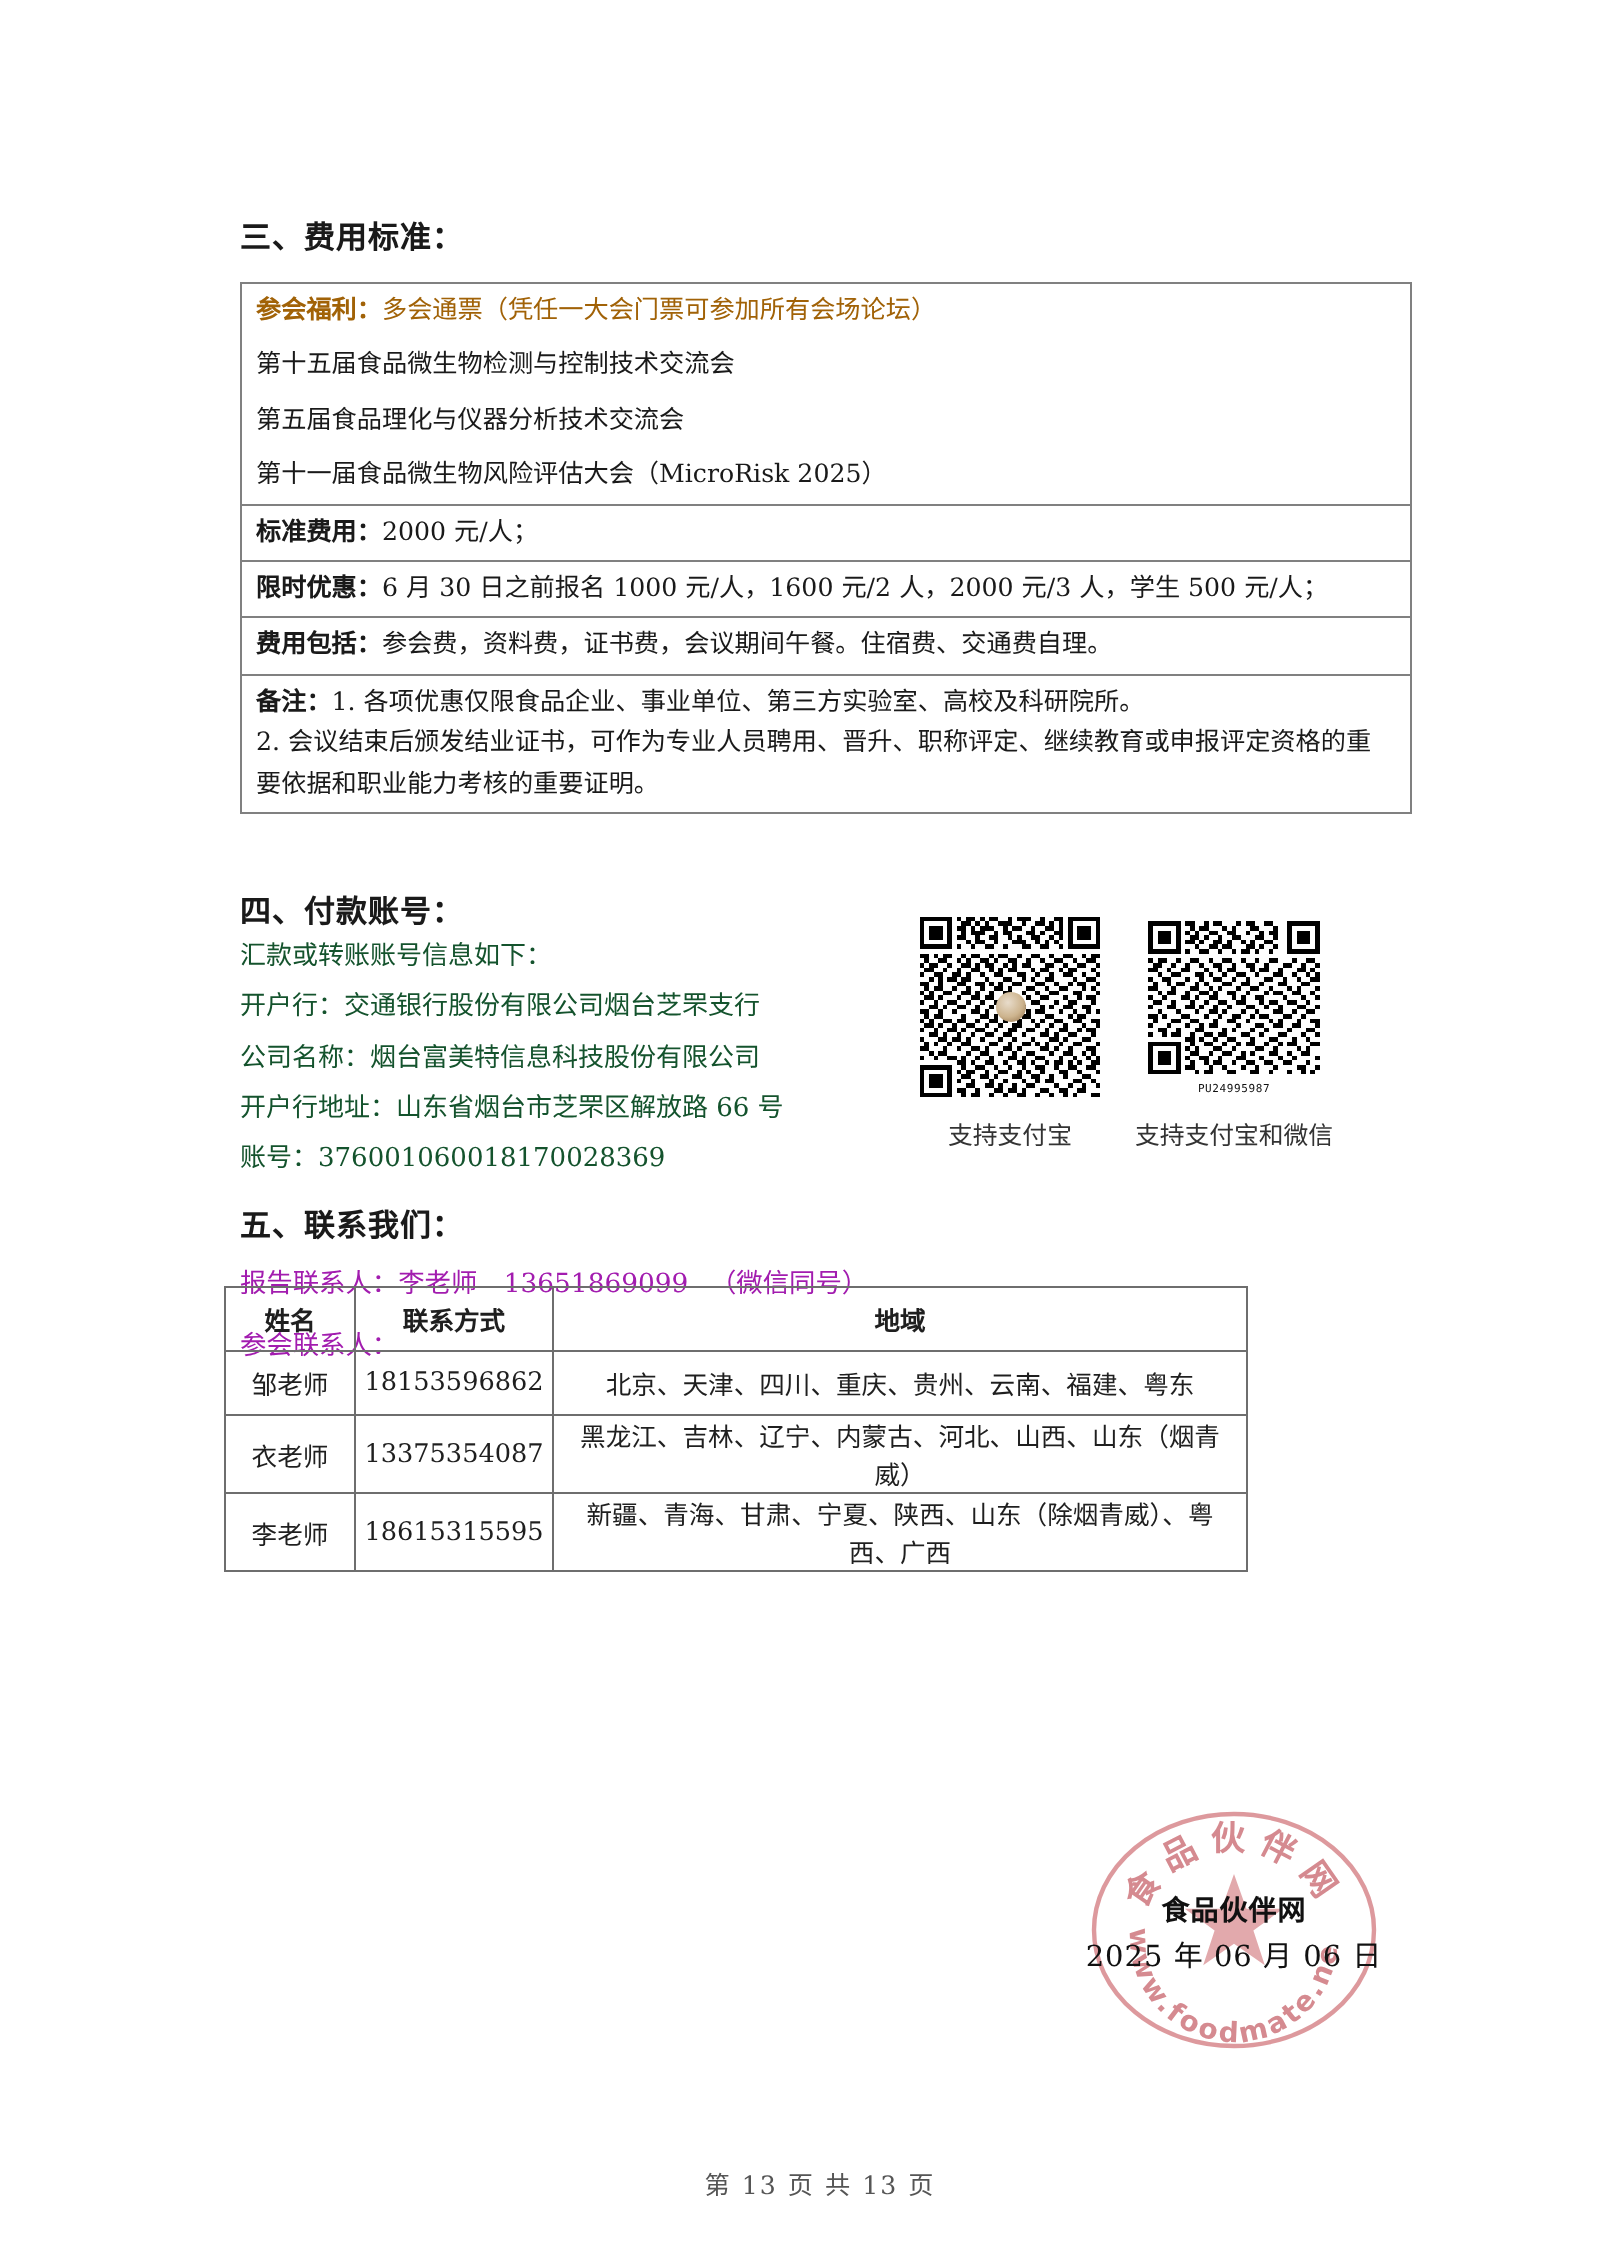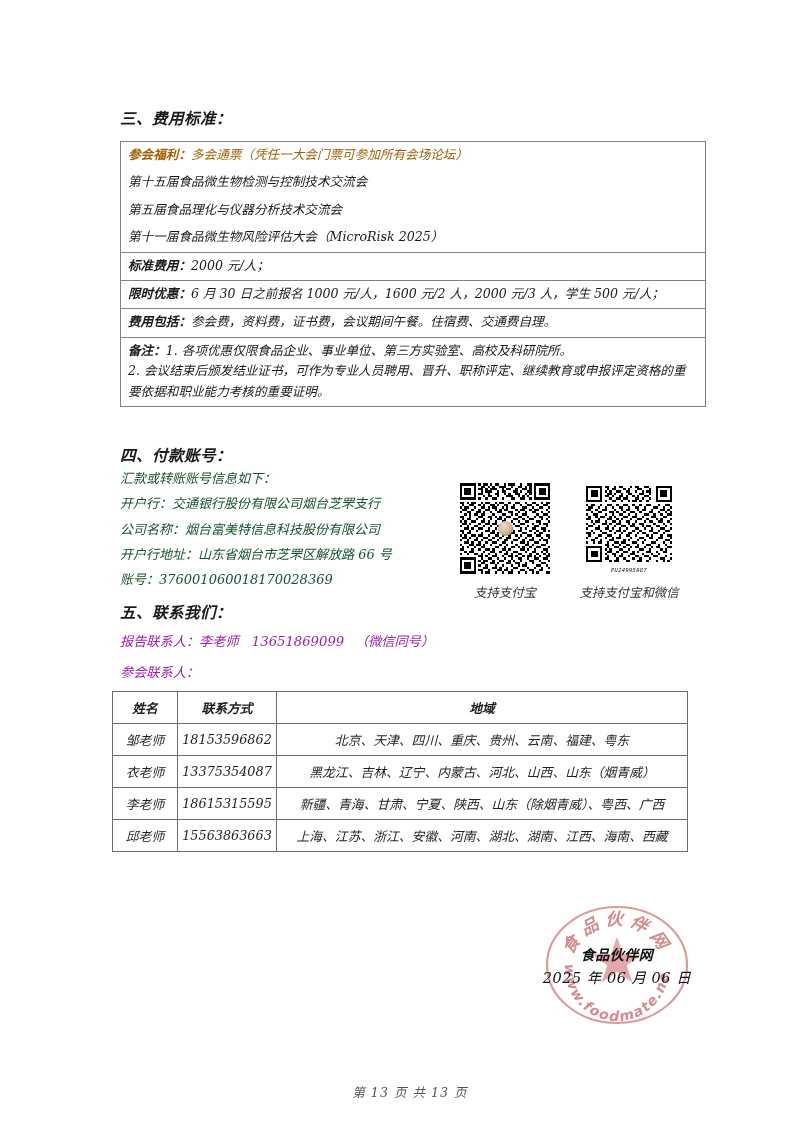--- a/index.html
+++ b/index.html
@@ -12,21 +12,20 @@
     font-family: "DejaVu Sans", "Liberation Sans", sans-serif;
   }
   .page {
     position: relative;
     width: 800px;
     height: 1131px;
     margin: 0 auto;
     background: #ffffff;
     overflow: hidden;
     box-sizing: border-box;
-    font-style: italic;
   }
   .content {
     position: absolute;
     left: 0;
     top: 0;
     width: 800px;
     height: 1131px;
   }
 
   
@@ -78,24 +77,24 @@
     font-family: "DejaVu Serif", "Liberation Serif", serif;
     font-size: 13px;
     color: #14532d;
     line-height: 1.95;
   }
   .pay-lines div { white-space: nowrap; }
 
   
   .qr-wrap {
     position: absolute;
-    top: 481px;
+    top: 456px;
     left: 455px;
     display: flex;
-    gap: 24px;
+    gap: 12px;
   }
   .qr-item { width: 100px; text-align: center; }
   .qr-box {
     width: 100px;
     height: 95px;
     position: relative;
     background: #ffffff;
   }
   .qr-box svg { display: block; width: 100px; height: 95px; }
   .qr-center-dot {
@@ -132,22 +131,22 @@
   .contact-line {
     position: absolute;
     font-family: "DejaVu Serif", "Liberation Serif", serif;
     font-size: 13.2px;
     color: #a21caf;
     white-space: nowrap;
   }
   .contact-table {
     position: absolute;
     left: 112px;
-    top: 691px;
-    width: 576px;
+    top: 643px;
+    width: 512px;
     border-collapse: collapse;
     table-layout: fixed;
     font-family: "DejaVu Serif", "Liberation Serif", serif;
   }
   .contact-table th,
   .contact-table td {
     border: 1px solid #6e6e6e;
     font-size: 12.8px;
     color: #1f1f1f;
     text-align: center;
@@ -1010,25 +1009,20 @@
         <tr>
           <td>衣老师</td>
           <td class="ascii">13375354087</td>
           <td>黑龙江、吉林、辽宁、内蒙古、河北、山西、山东（烟青威）</td>
         </tr>
         <tr>
           <td>李老师</td>
           <td class="ascii">18615315595</td>
           <td>新疆、青海、甘肃、宁夏、陕西、山东（除烟青威）、粤西、广西</td>
         </tr>
-        <tr>
-          <td>邱老师</td>
-          <td class="ascii">15563863663</td>
-          <td>上海、江苏、浙江、安徽、河南、湖北、湖南、江西、海南、西藏</td>
-        </tr>
       </tbody>
     </table>
 
     <div class="stamp">
       <svg width="148" height="124" viewBox="0 0 148 124">
         <defs>
           <path id="arcTop" d="M 26,70 A 48,48 0 0 1 122,70" fill="none"></path>
           <path id="arcBottom" d="M 22,66 A 52,52 0 0 0 126,66" fill="none"></path>
         </defs>
         <ellipse cx="74" cy="62" rx="70" ry="58" fill="none" stroke="#d98e92" stroke-width="2.2" opacity="0.9"></ellipse>

